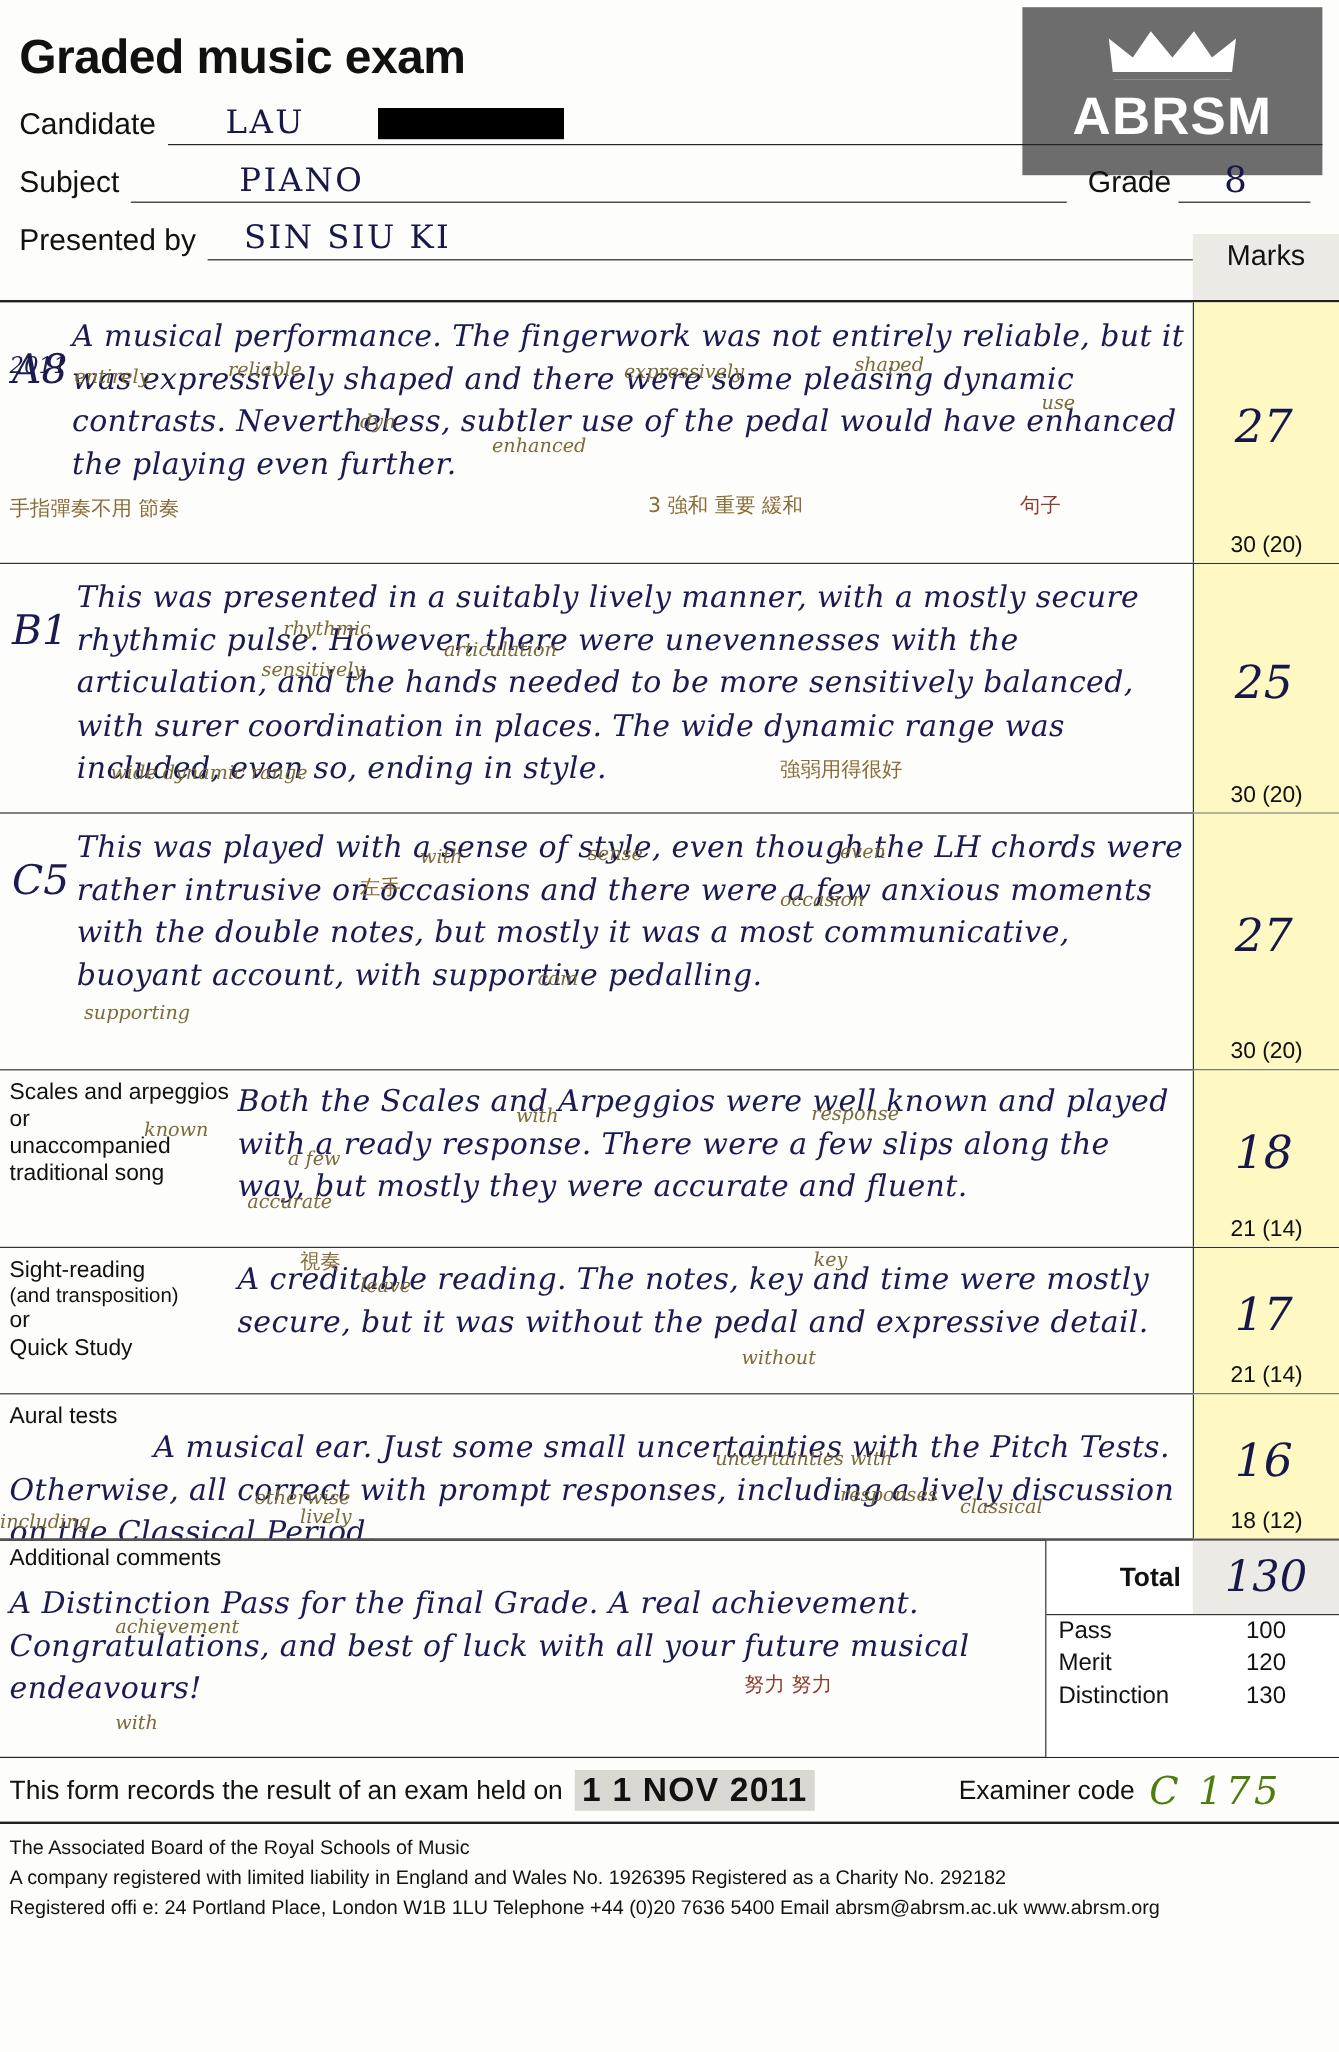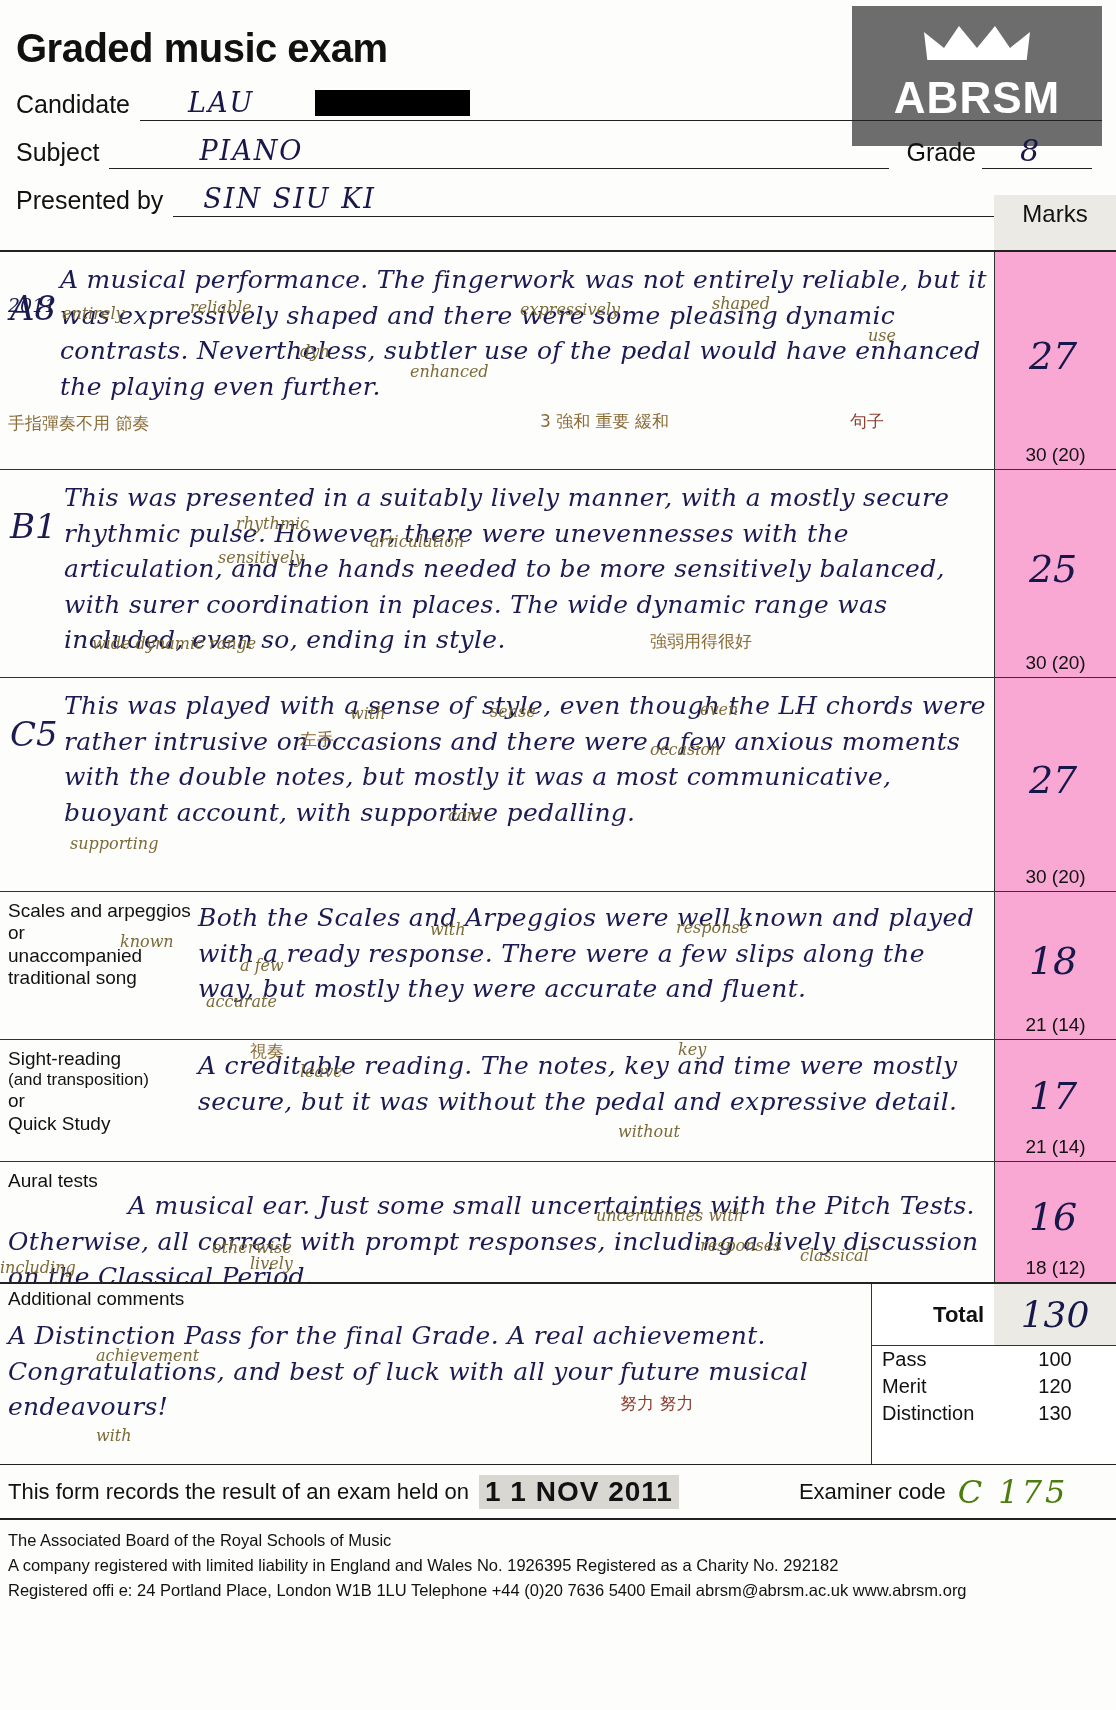--- a/index.html
+++ b/index.html
@@ -67,21 +67,20 @@
   }
   .field-line {
     flex: 1;
     border-bottom: 1.5px solid #222;
     margin-left: 10px;
     height: 30px;
     position: relative;
   }
   .hand {
     font-family: "DejaVu Serif", serif;
-    font-style: italic;
     color: #17174a;
     white-space: nowrap;
   }
   .field-value {
     position: absolute;
     left: 48px;
     bottom: 2px;
     font-size: 27px;
     letter-spacing: 2px;
   }
@@ -143,21 +142,21 @@
   .row:last-child { border-bottom: none; }
   .cell-body {
     flex: 1;
     position: relative;
     padding: 4px 6px 4px 8px;
     overflow: hidden;
   }
   .cell-marks {
     width: 122px;
     border-left: 1.2px solid #333;
-    background: #f9a8d4;
+    background: #fef9c3;
     position: relative;
     text-align: center;
   }
   .mark-big {
     font-family: "DejaVu Serif", serif;
     font-style: italic;
     color: #17174a;
     font-size: 38px;
     position: absolute;
     top: 50%;

